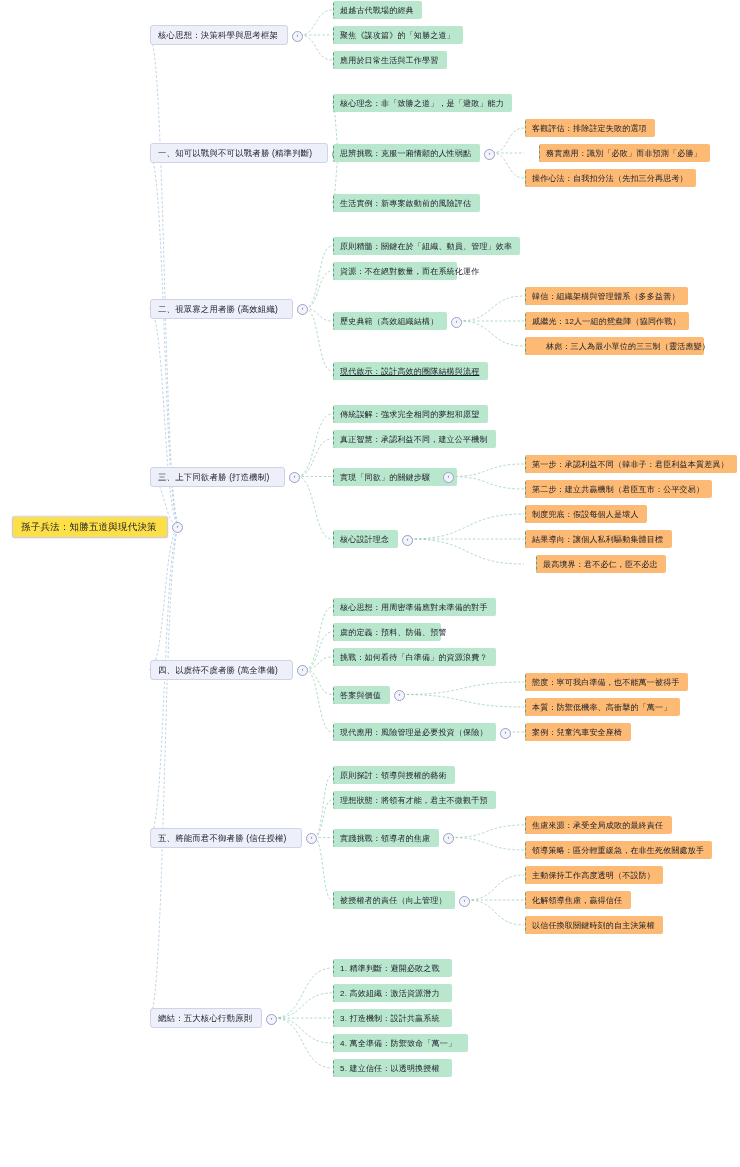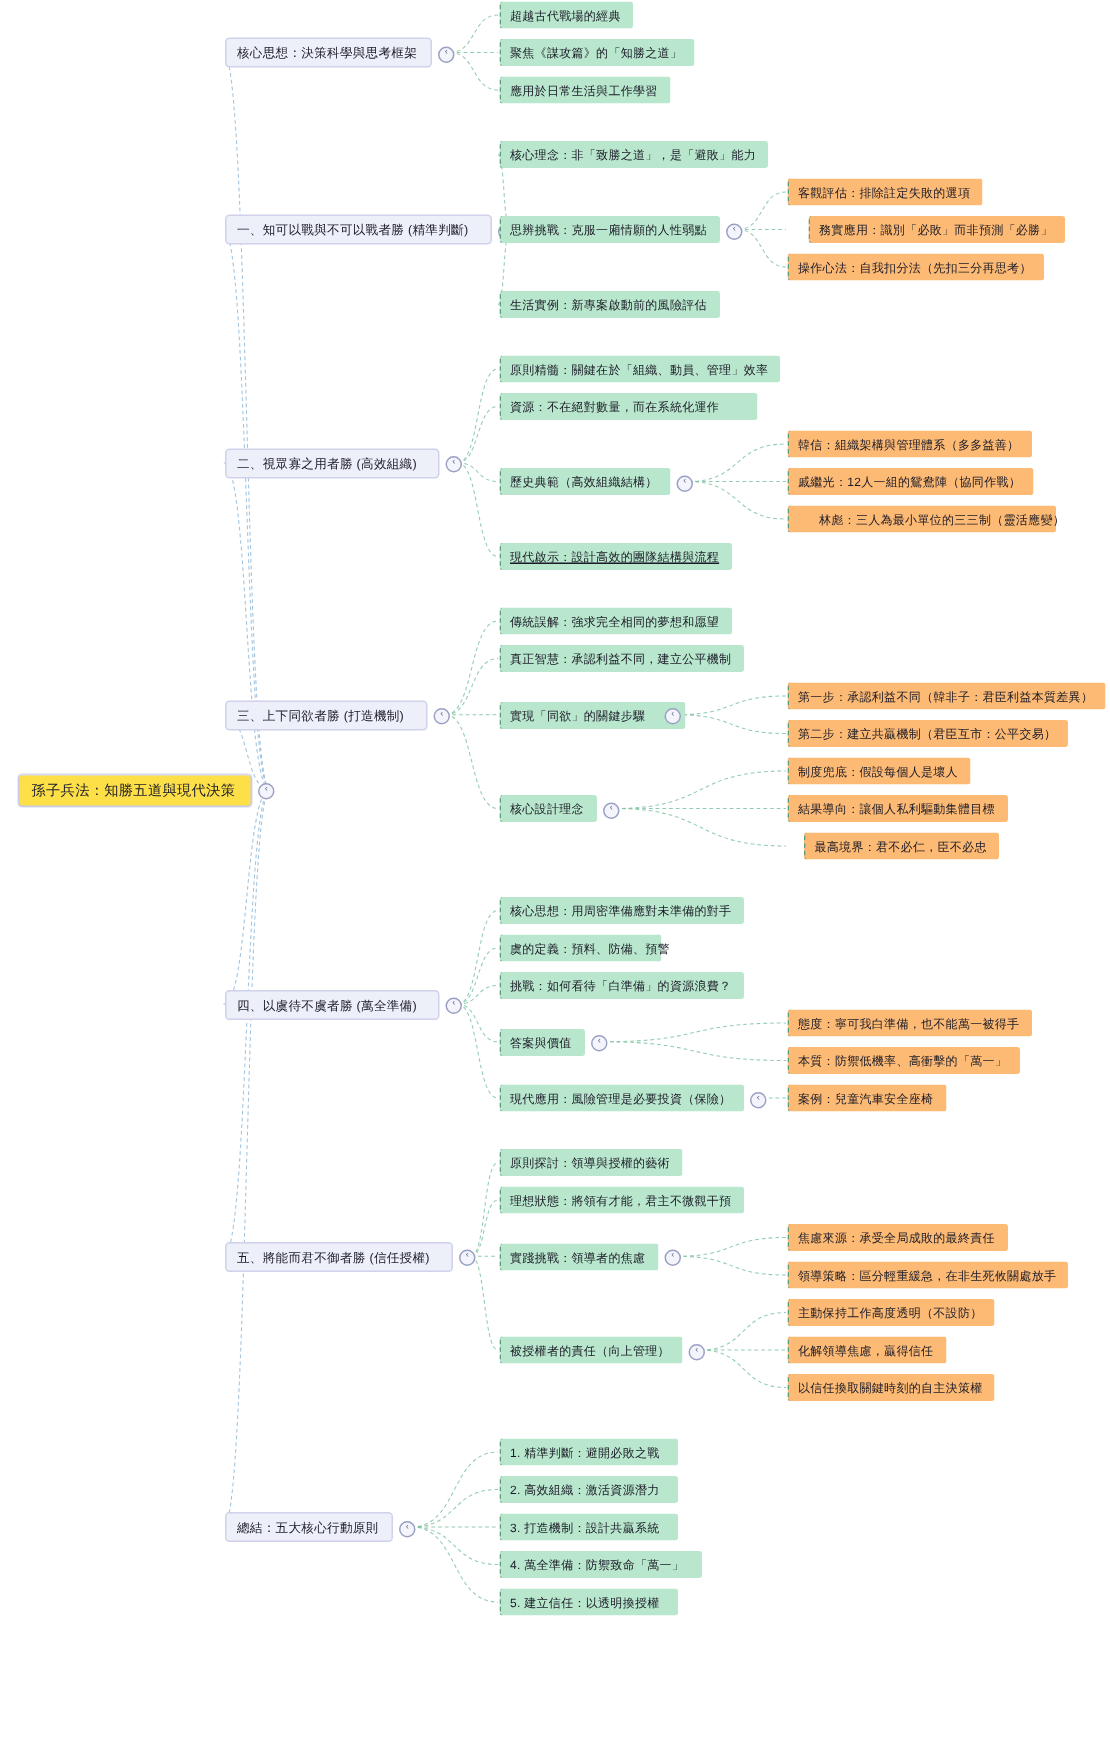--- a/index.html
+++ b/index.html
@@ -166,21 +166,21 @@
       <div class="node lvl2" style="left: 333px; top: 194px; width: 147px;">
         <span class="txt">生活實例：新專案啟動前的風險評估</span>
       </div>
       <div class="node lvl1" style="left: 150px; top: 299px; width: 143px;">
         <span class="txt">二、視眾寡之用者勝 (高效組織)</span>
       </div>
       <div class="collapse" style="left: 297px; top: 304px;">‹</div>
       <div class="node lvl2" style="left: 333px; top: 237px; width: 187px;">
         <span class="txt">原則精髓：關鍵在於「組織、動員、管理」效率</span>
       </div>
-      <div class="node lvl2" style="left: 333px; top: 262px; width: 172px;">
+      <div class="node lvl2" style="left: 333px; top: 262px; width: 124px;">
         <span class="txt">資源：不在絕對數量，而在系統化運作</span>
       </div>
       <div class="node lvl2" style="left: 333px; top: 312px; width: 114px;">
         <span class="txt">歷史典範（高效組織結構）</span>
       </div>
       <div class="collapse" style="left: 451px; top: 317px;">‹</div>
       <div class="node lvl3" style="left: 525px; top: 287px; width: 163px;">
         <span class="txt">韓信：組織架構與管理體系（多多益善）</span>
       </div>
       <div class="node lvl3" style="left: 525px; top: 312px; width: 164px;">

